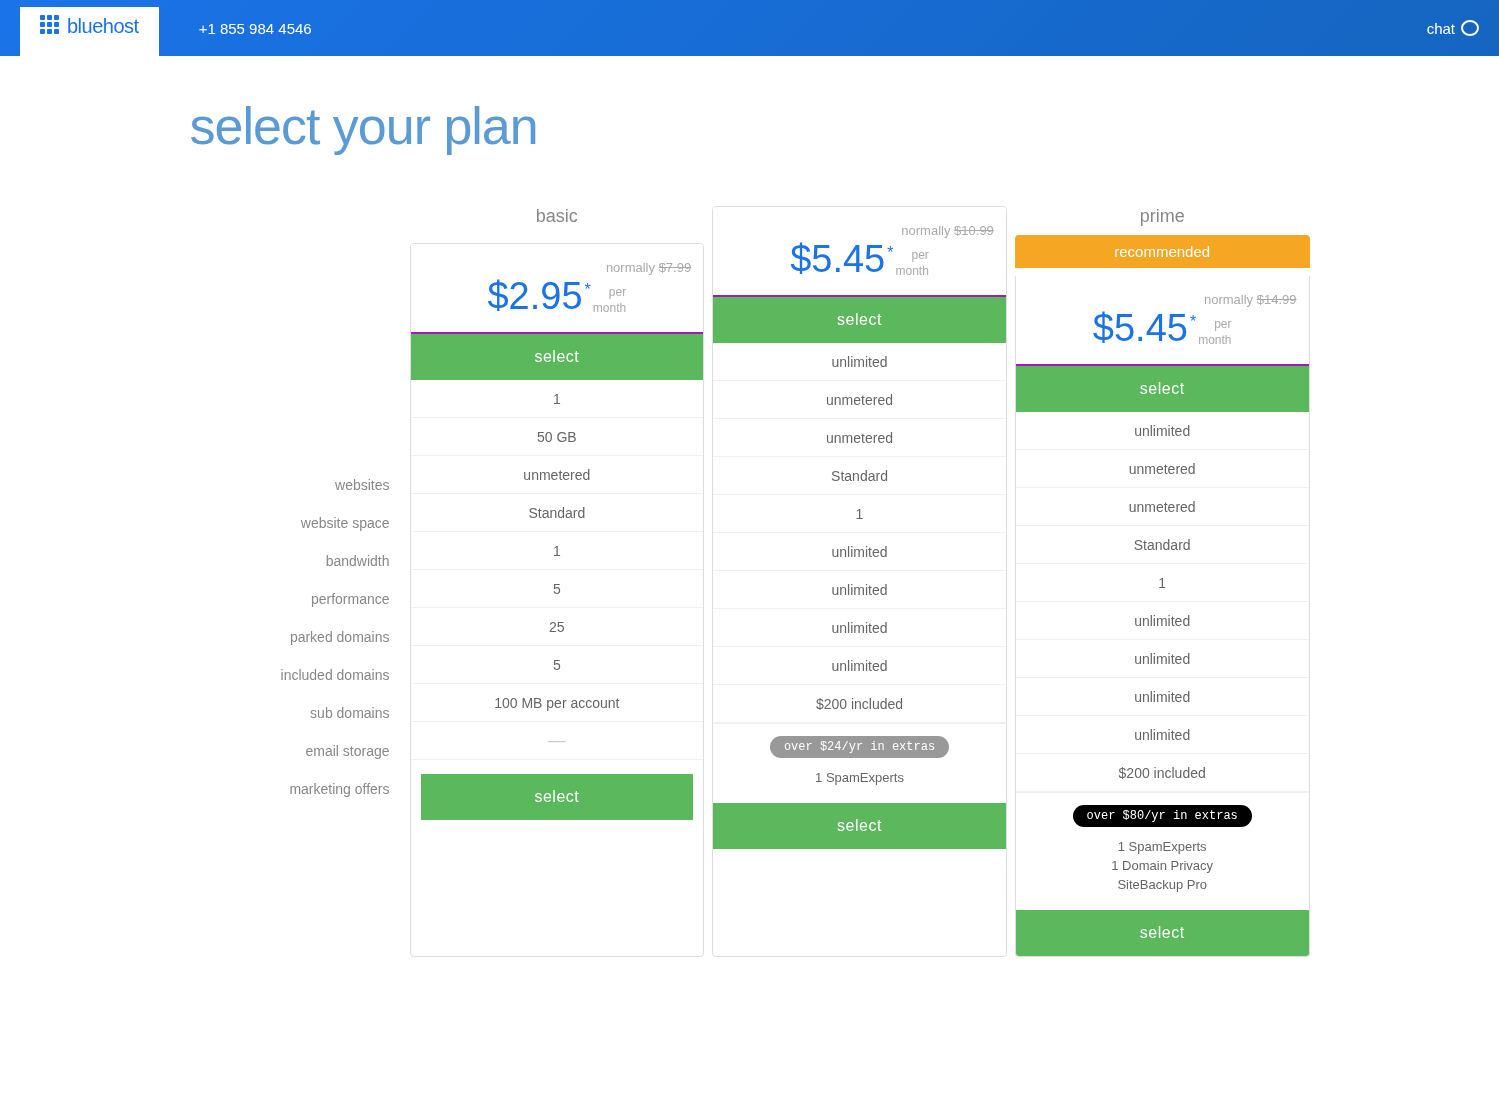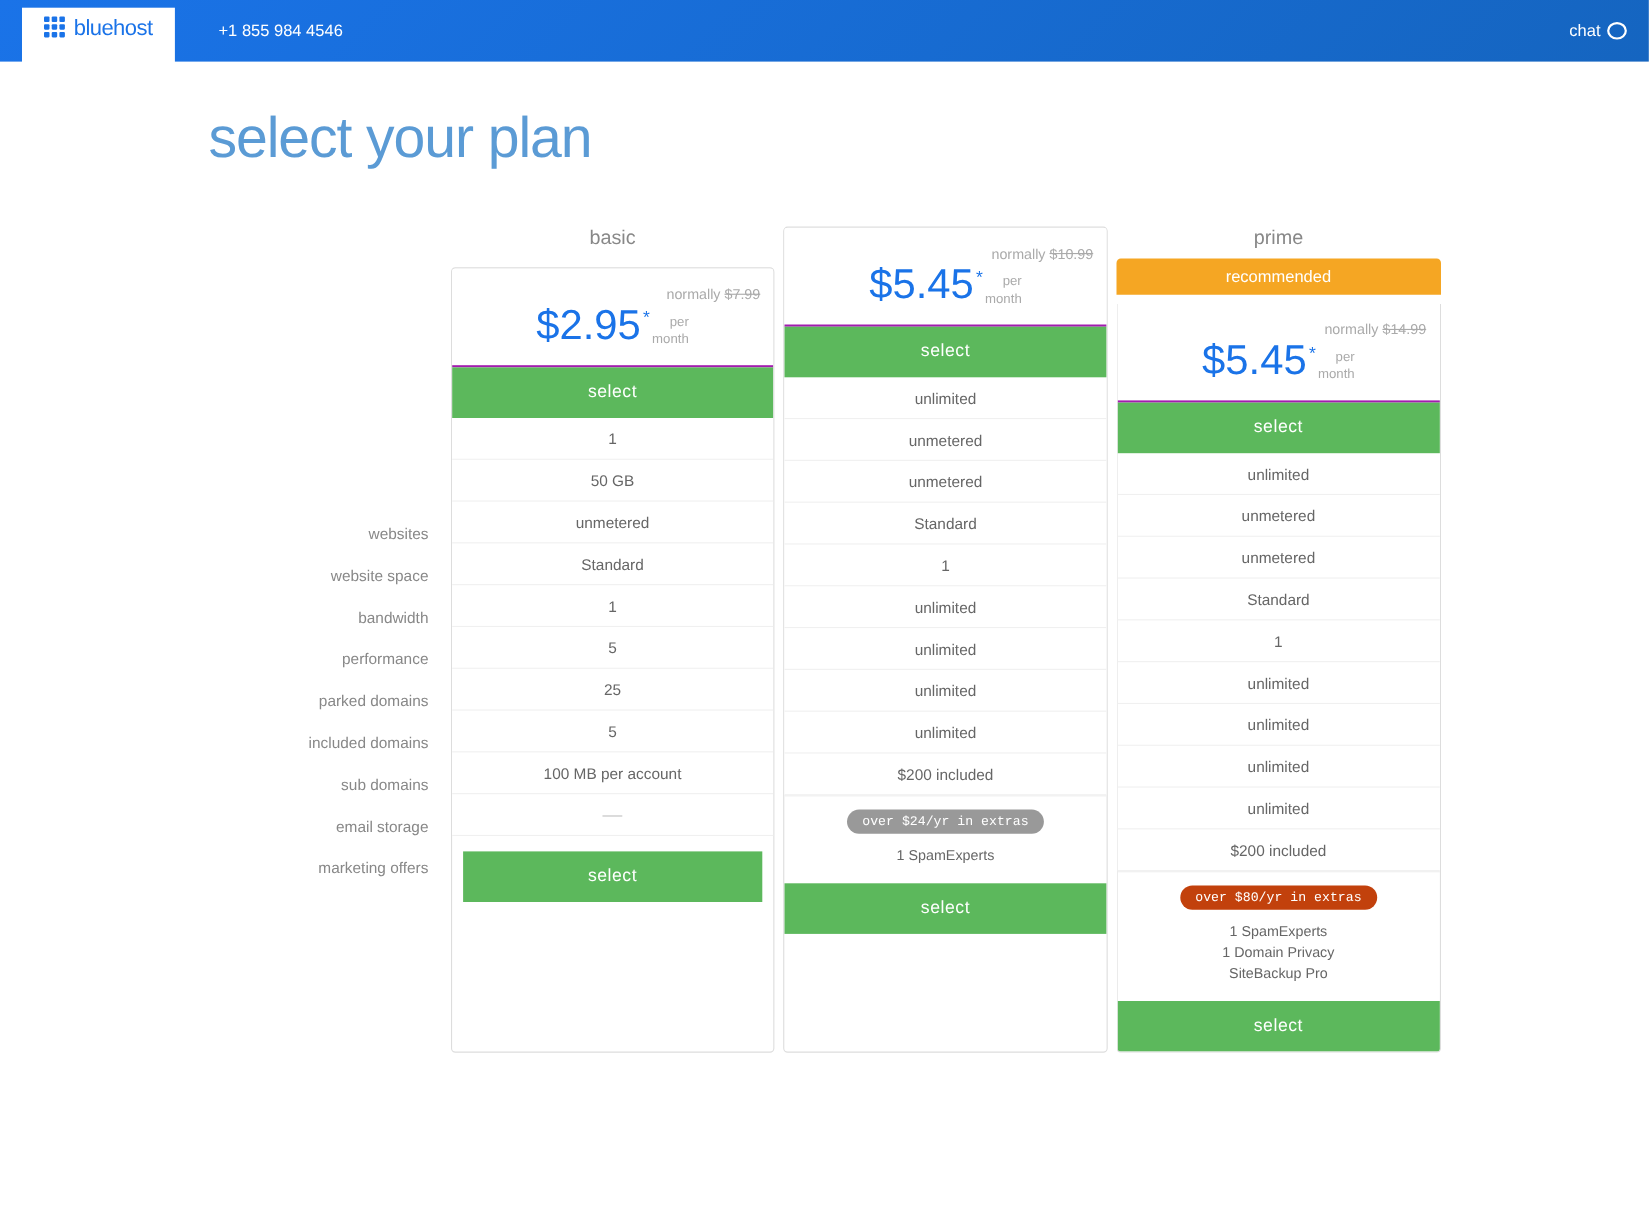--- a/index.html
+++ b/index.html
@@ -226,21 +226,21 @@
       display: inline-block;
       background: #999;
       color: #fff;
       border-radius: 20px;
       padding: 4px 14px;
       font-size: 12px;
       margin-bottom: 8px;
       font-family: Liberation Mono, monospace;
     }
     .extras-badge.blue {
-      background: #c2410c;
+      background: #000000;
     }
     .extras-item {
       font-size: 13px;
       color: #666;
       margin: 4px 0;
     }
 
     .select-btn-bottom {
       background: #5cb85c;
       color: #fff;

